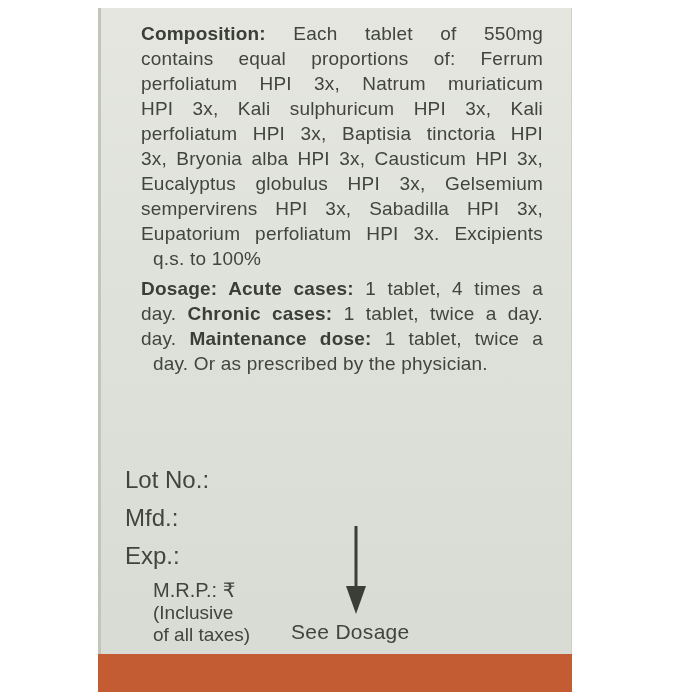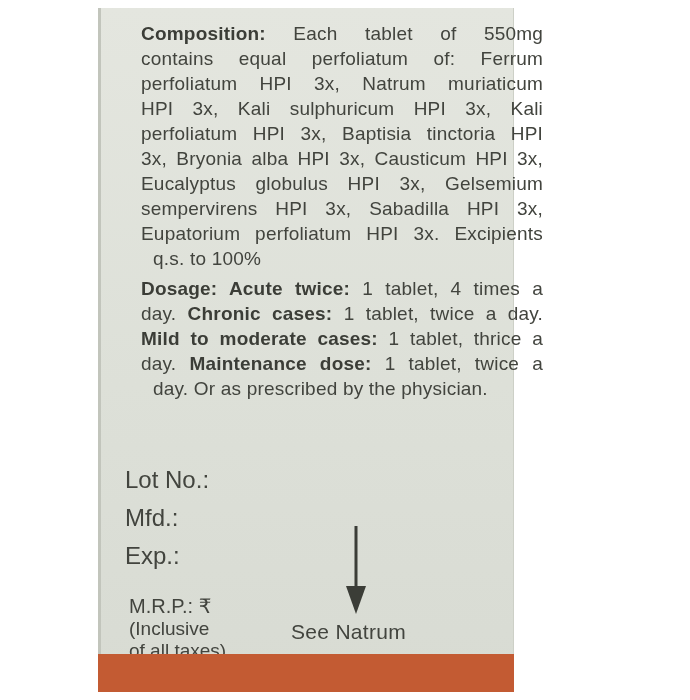--- a/index.html
+++ b/index.html
@@ -11,21 +11,21 @@
     width: 690px;
     height: 700px;
     background: #ffffff;
     overflow: hidden;
     font-family: "Liberation Sans", "DejaVu Sans", sans-serif;
   }
   .label {
     position: absolute;
     left: 98px;
     top: 8px;
-    width: 416px;
+    width: 474px;
     height: 684px;
     background: linear-gradient(180deg, #e4e6df 0%, #dde0d8 55%, #d8dbd3 100%);
     border-left: 3px solid #c2c5bc;
     border-right: 1px solid #cdd0c7;
     box-sizing: border-box;
     color: #42443e;
   }
   .textblock {
     position: absolute;
     left: 40px;
@@ -50,25 +50,24 @@
     position: absolute;
     left: 24px;
     font-size: 24px;
     line-height: 24px;
   }
   .field.lot { top: 460px; }
   .field.mfd { top: 498px; }
   .field.exp { top: 536px; }
   .mrp {
     position: absolute;
-    left: 28px;
+    left: 52px;
     top: 570px;
     font-size: 20px;
     line-height: 24px;
-    margin-top: 16px;
   }
   .mrp .small {
     font-size: 19px;
     line-height: 22px;
   }
   .arrow {
     position: absolute;
     left: 242px;
     top: 518px;
   }
@@ -90,35 +89,34 @@
   }
 </style>
 </head>
 <body>
 
 <div class="page">
   <div class="label">
 
     <div class="textblock composition">
         <div class="tline"><b>Composition:</b> Each tablet of 550mg</div>
-        <div class="tline">contains equal perfoliatum of: Ferrum</div>
+        <div class="tline">contains equal proportions of: Ferrum</div>
         <div class="tline">perfoliatum HPI 3x, Natrum muriaticum</div>
         <div class="tline">HPI 3x, Kali sulphuricum HPI 3x, Kali</div>
         <div class="tline">perfoliatum HPI 3x, Baptisia tinctoria HPI</div>
         <div class="tline">3x, Bryonia alba HPI 3x, Causticum HPI 3x,</div>
         <div class="tline">Eucalyptus globulus HPI 3x, Gelsemium</div>
         <div class="tline">sempervirens HPI 3x, Sabadilla HPI 3x,</div>
         <div class="tline">Eupatorium perfoliatum HPI 3x. Excipients</div>
         <div class="tline last">q.s. to 100%</div>
       </div>
 
     <div class="textblock dosage">
-        <div class="tline"><b>Dosage: Acute twice:</b> 1 tablet, 4 times a</div>
+        <div class="tline"><b>Dosage: Acute cases:</b> 1 tablet, 4 times a</div>
         <div class="tline">day. <b>Chronic cases:</b> 1 tablet, twice a day.</div>
-        <div class="tline"><b>Mild to moderate cases:</b> 1 tablet, thrice a</div>
         <div class="tline">day. <b>Maintenance dose:</b> 1 tablet, twice a</div>
         <div class="tline last">day. Or as prescribed by the physician.</div>
       </div>
 
     <div class="field lot">Lot No.:</div>
 
     <div class="field mfd">Mfd.:</div>
 
     <div class="field exp">Exp.:</div>
 
@@ -126,17 +124,17 @@
       <div>M.R.P.: ₹</div>
       <div class="small">(Inclusive</div>
       <div class="small">of all taxes)</div>
     </div>
 
     <svg class="arrow" width="26" height="88" viewBox="0 0 26 88" xmlns="http://www.w3.org/2000/svg">
       <line x1="13" y1="0" x2="13" y2="64" stroke="#3b3d37" stroke-width="3"></line>
       <polygon points="3,60 23,60 13,88" fill="#3b3d37"></polygon>
     </svg>
 
-    <div class="seebottom">See Natrum</div>
+    <div class="seebottom">See Dosage</div>
 
     <div class="band"></div>
   </div>
 </div>
 
 </body></html>

